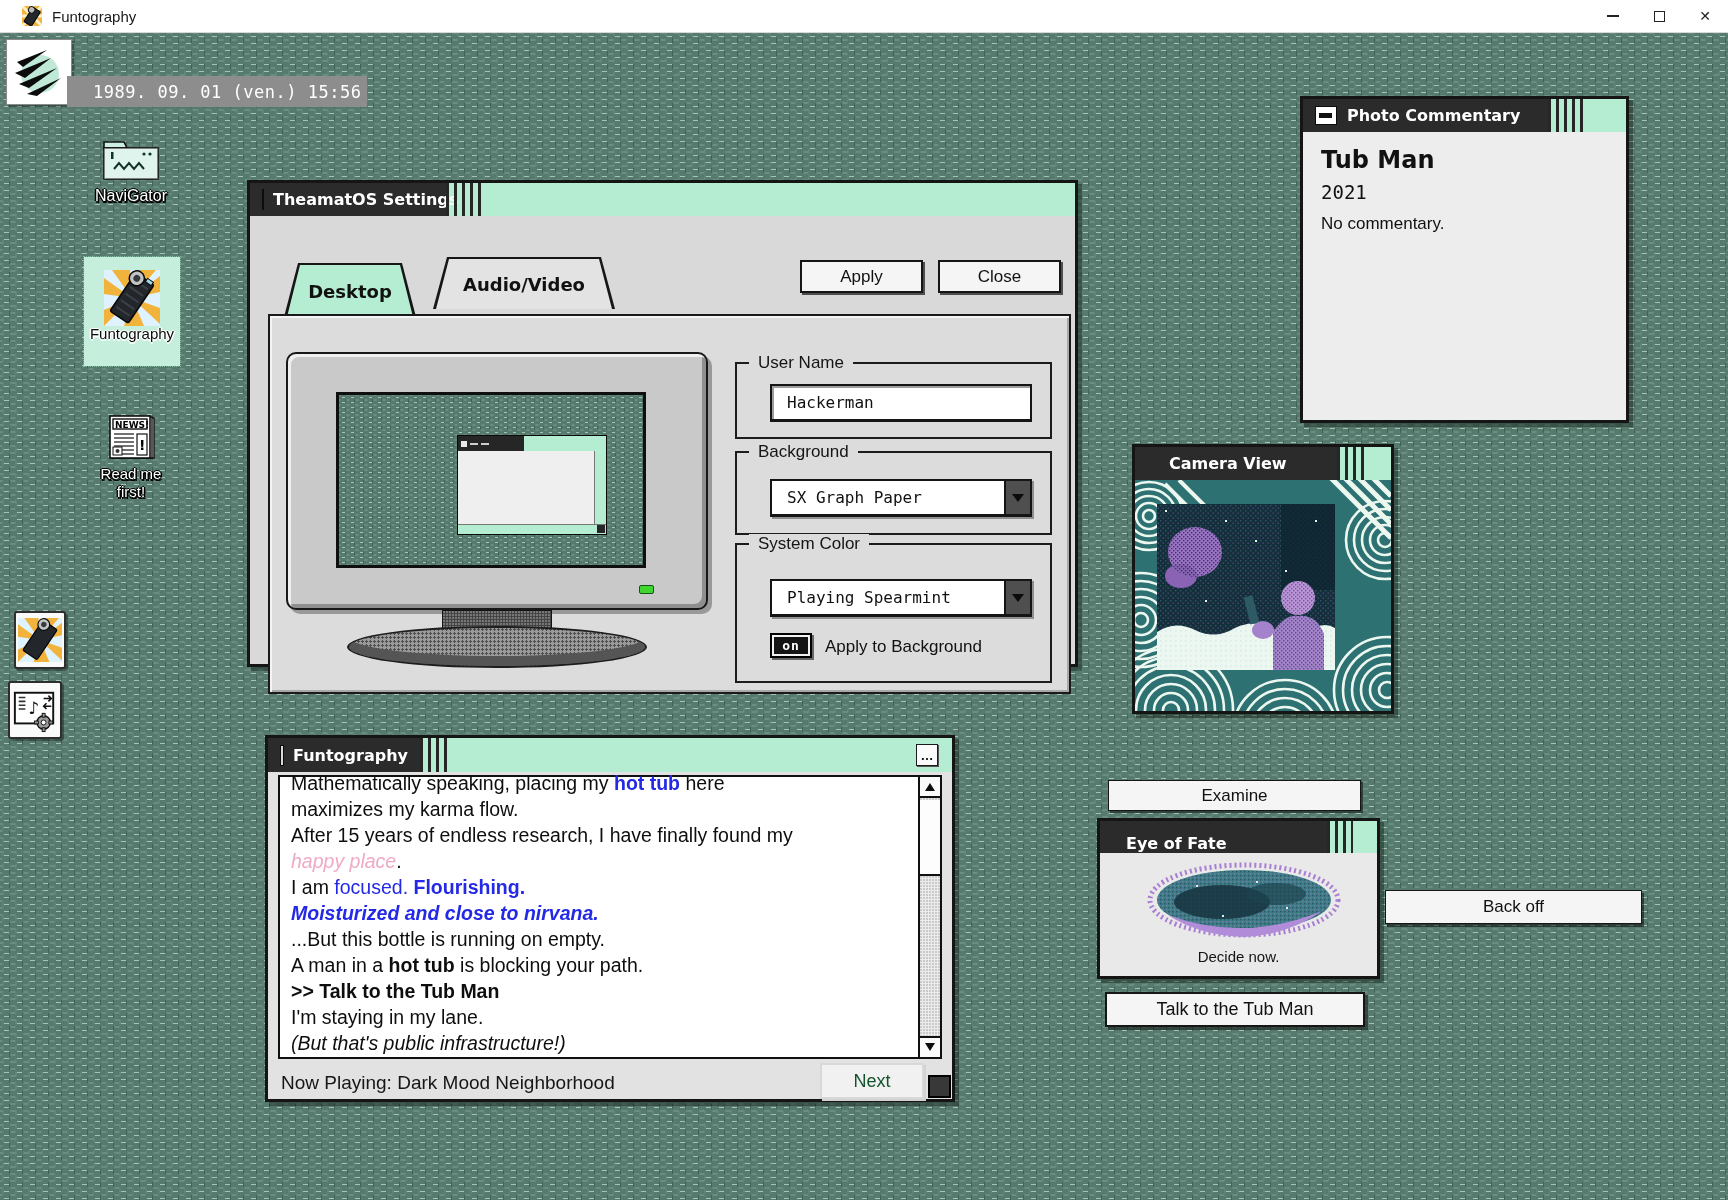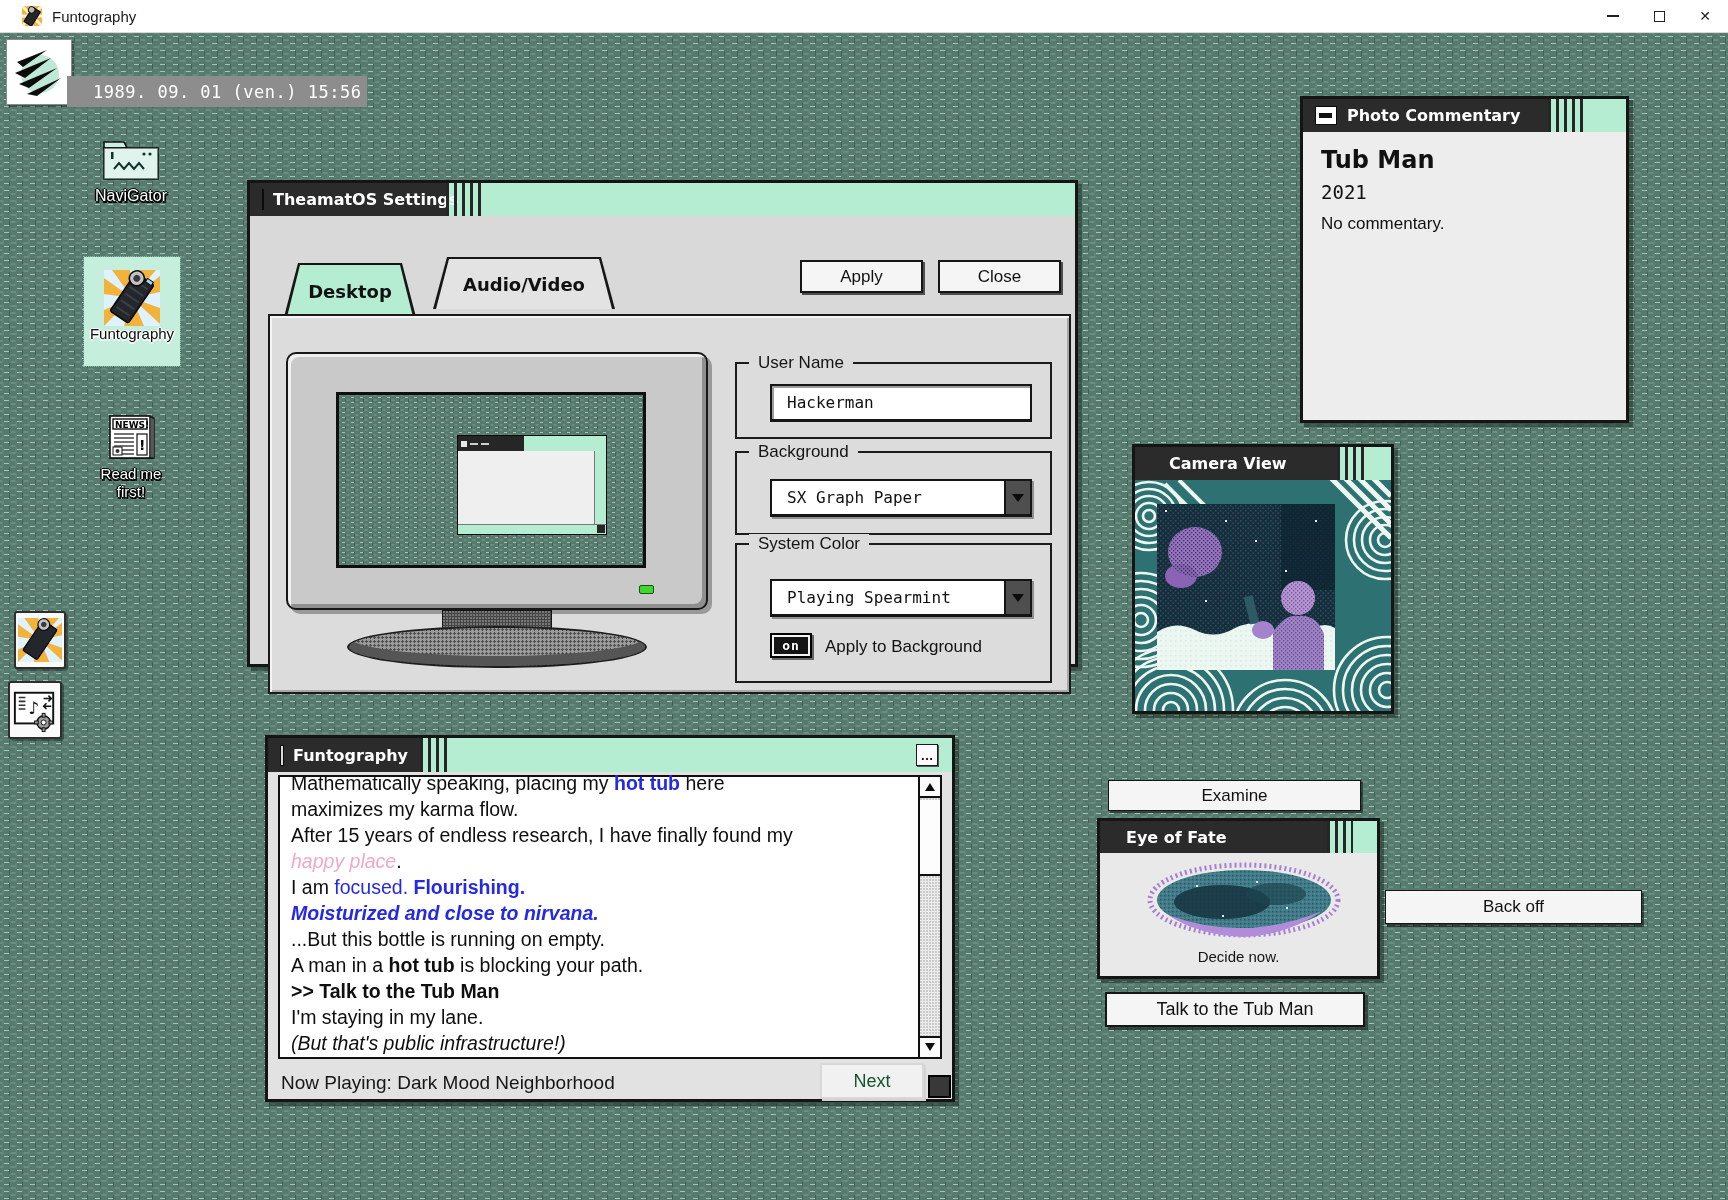--- a/index.html
+++ b/index.html
@@ -511,21 +511,21 @@
     </div>
     <div class="now-playing">Now Playing: Dark Mood Neighborhood</div>
     <div class="btn3d btn-disabled" style="left:552px;top:325px;width:104px;height:36px;font-size:18px;">Next</div>
     <div class="dlg-grip"></div>
   </div>
 
   <div class="btn3d" style="left:1108px;top:780px;width:253px;height:31px;box-shadow:2px 2px 0 rgba(0,0,0,.45);border-width:1.5px;">Examine</div>
 
   <div class="window" style="left:1097px;top:818px;width:283px;height:161px;background:#e9e9e9;">
     <div class="tbar" style="height:32px;">
-      <div class="tbar-dark" style="flex:1;padding-left:26px;">
+      <div class="tbar-dark" style="flex:1;padding-left:26px;align-items:flex-end;">
         <span>Eye of Fate</span>
       </div>
       <div class="tbar-stripes" style="width:26px;"></div>
       <div style="width:24px;background:#b5edd2;"></div>
     </div>
     <svg style="position:absolute;left:26px;top:40px;" width="228" height="80" viewBox="0 0 228 80">
       <defs>
         <pattern id="ep" width="4" height="4" patternUnits="userSpaceOnUse">
           <rect x="0" y="0" width="1.4" height="1.4" fill="#a87fd2"></rect>
           <rect x="2" y="2" width="1.4" height="1.4" fill="#123038"></rect>

